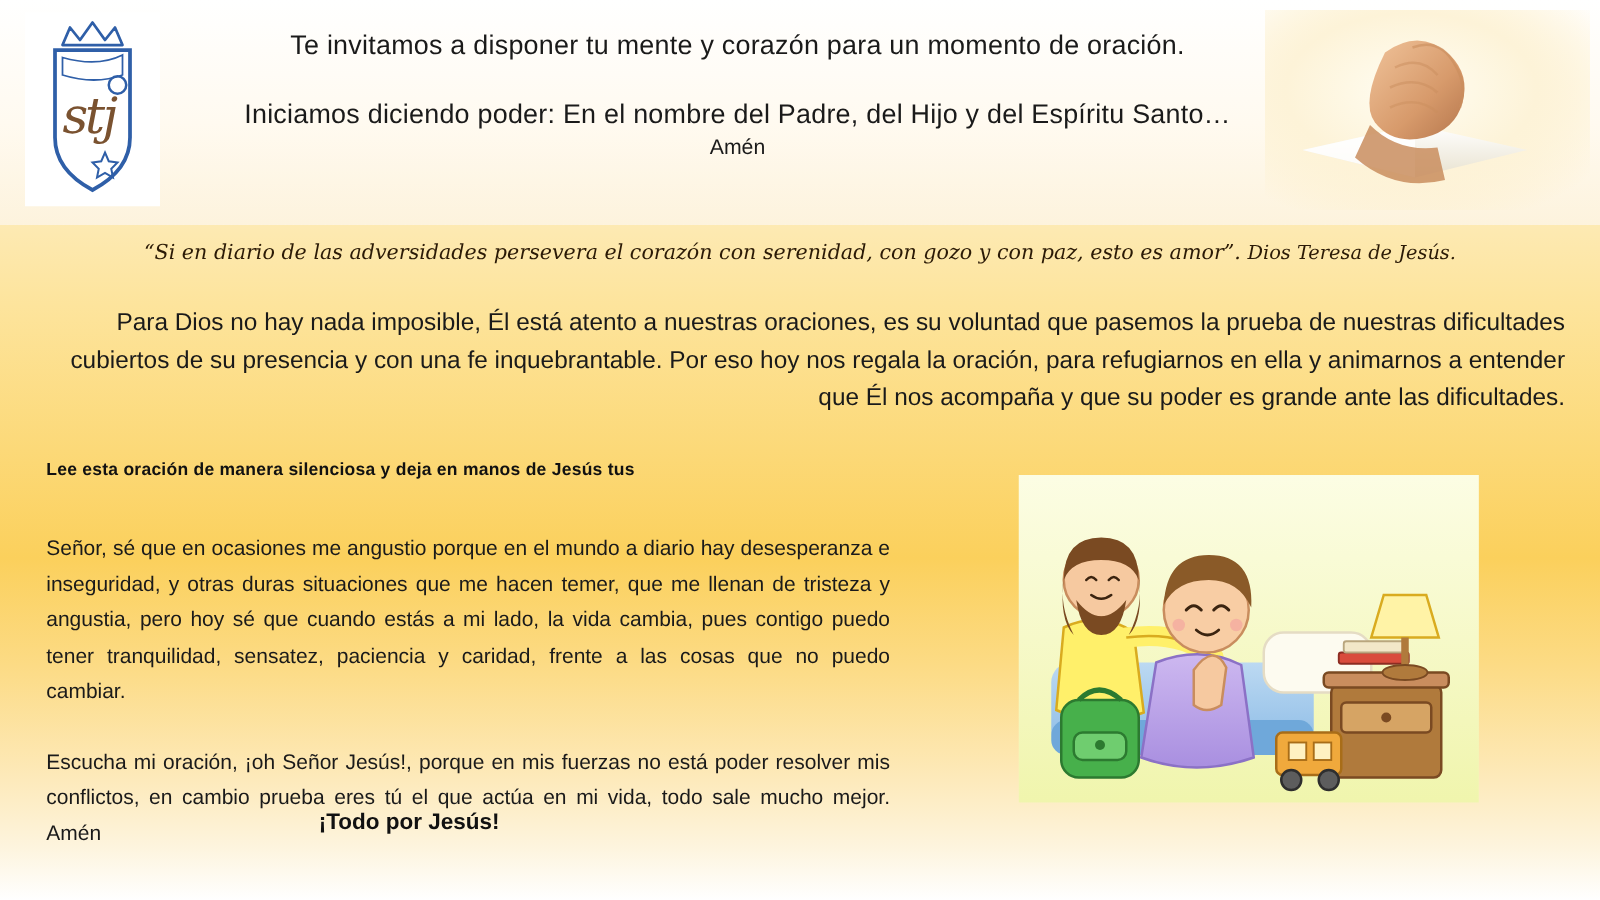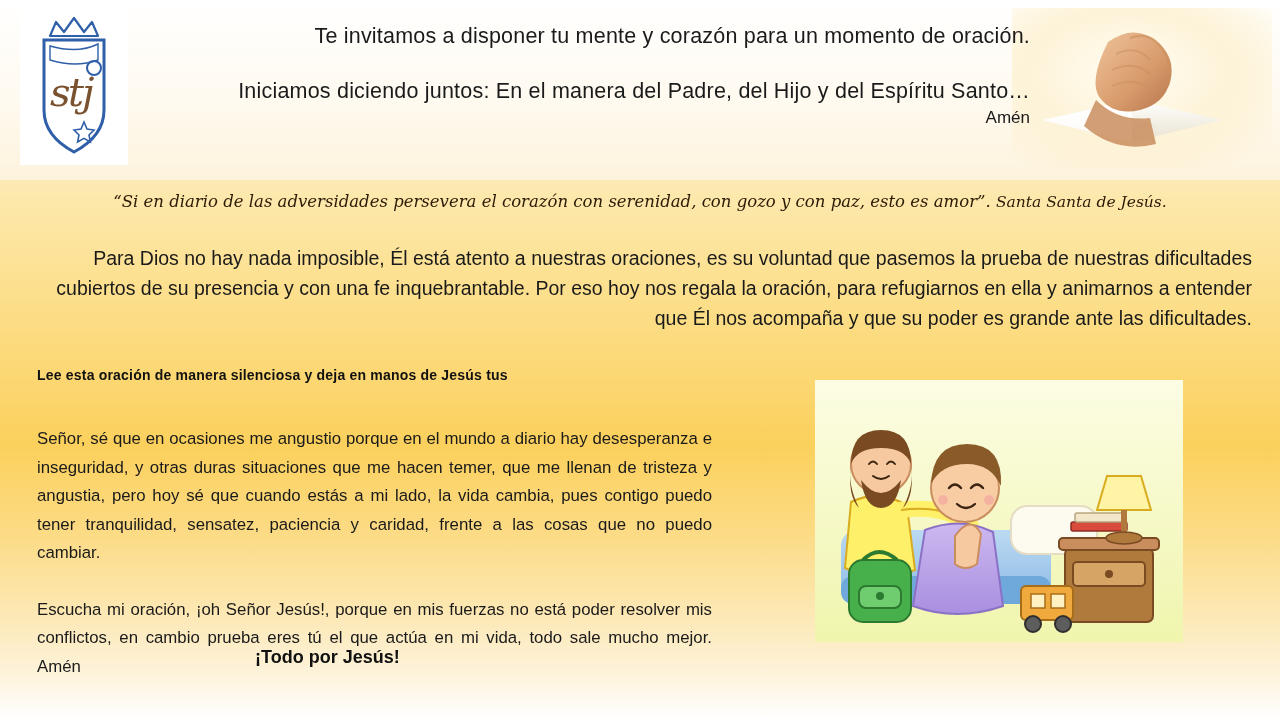--- a/index.html
+++ b/index.html
@@ -52,21 +52,21 @@
     position: absolute;
     right: 8px; top: 8px;
     width: 260px; height: 160px;
     overflow: hidden;
   }
 
   .header-text {
     position: absolute;
     left: 150px; top: 24px;
     width: 880px;
-    text-align: right;
+    text-align: center;
     color: #1a1a1a;
   }
   .header-line1 {
     font-size: 21.5px;
     letter-spacing: .2px;
     margin-bottom: 30px;
   }
   .header-line2 {
     font-size: 21.5px;
     letter-spacing: .2px;
@@ -201,27 +201,27 @@
       <path d="M104 46 q20 -10 34 6" fill="none" stroke="#c98d5e" stroke-width="2" opacity=".5"></path>
       <path d="M100 62 q22 -10 38 4" fill="none" stroke="#c98d5e" stroke-width="2" opacity=".5"></path>
       <path d="M100 78 q22 -10 38 4" fill="none" stroke="#c98d5e" stroke-width="2" opacity=".45"></path>
 
       <path d="M84 92 q22 22 54 18 l6 26 q-40 10 -72 -18 z" fill="#c98d5e" opacity=".85"></path>
     </svg>
   </div>
 
   <div class="header-text">
     <div class="header-line1">Te invitamos a disponer tu mente y corazón para un momento de oración.</div>
-    <div class="header-line2">Iniciamos diciendo juntos: En el manera del Padre, del Hijo y del Espíritu Santo…</div>
+    <div class="header-line2">Iniciamos diciendo poder: En el nombre del Padre, del Hijo y del Espíritu Santo…</div>
     <div class="header-line3">Amén</div>
   </div>
 
   <div class="quote">
     <span>“Si en diario de las adversidades persevera el corazón con serenidad, con gozo y con paz, esto es amor”.</span>
-    <span class="author">Santa Santa de Jesús.</span>
+    <span class="author">Dios Teresa de Jesús.</span>
   </div>
 
   <div class="intro">Para Dios no hay nada imposible, Él está atento a nuestras oraciones, es su voluntad que  pasemos la prueba de nuestras dificultades  cubiertos de su presencia y con una fe inquebrantable. Por eso hoy nos regala la oración, para  refugiarnos en ella y  animarnos a entender que Él nos acompaña y que su poder es grande ante las dificultades.</div>
 
   <div class="instruction">
     <div>Lee esta oración de manera silenciosa  y deja en manos de Jesús  tus</div>
   </div>
 
   <div class="prayer">
     <p>Señor, sé que en ocasiones me angustio porque en el mundo a diario hay desesperanza e inseguridad, y otras duras situaciones que me hacen temer, que me llenan de tristeza y angustia, pero hoy sé que cuando estás a mi lado, la vida cambia, pues contigo puedo tener tranquilidad, sensatez, paciencia y caridad, frente a las cosas que no puedo cambiar.</p>

